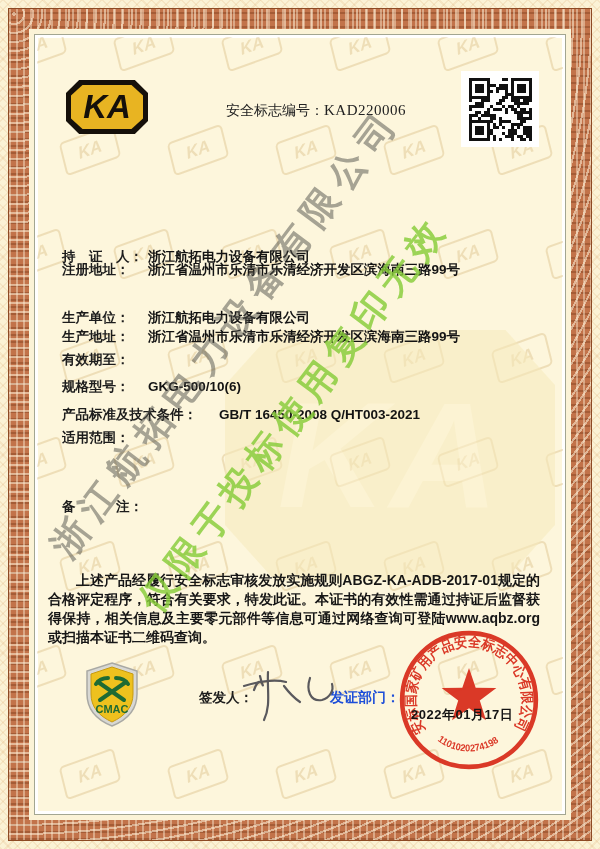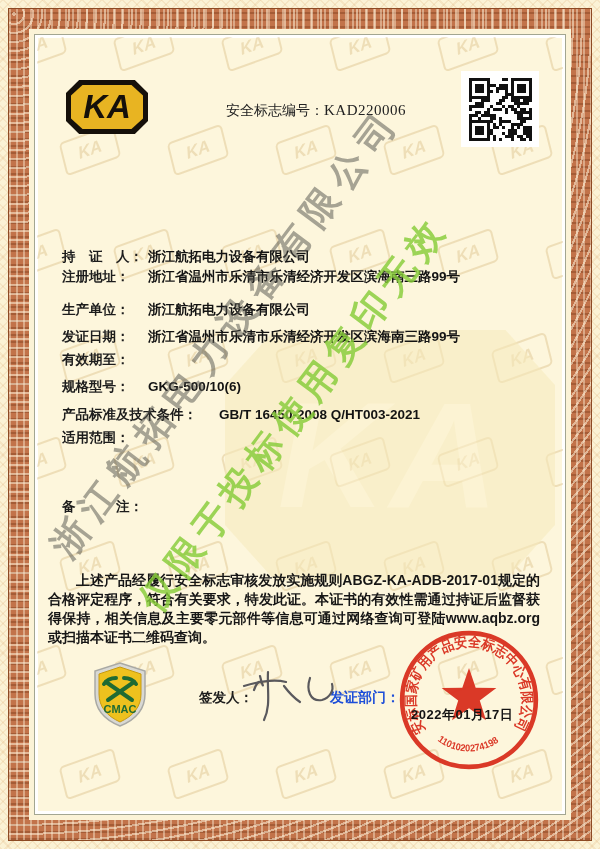--- a/index.html
+++ b/index.html
@@ -47,21 +47,21 @@
   .statement{position:absolute;left:48px;top:571px;width:492px;font-size:14px;line-height:19px;
     font-weight:700;color:#161616;text-indent:2em;text-align:justify;z-index:2;}
   .wm{position:absolute;transform-origin:0 50%;white-space:nowrap;pointer-events:none;z-index:6;font-weight:700;}
   .wm-company{left:60px;top:528px;transform:rotate(-53deg);font-size:37px;letter-spacing:9px;
     color:rgba(80,80,74,.50);}
   .wm-green{left:148px;top:582px;transform:rotate(-53deg);font-size:37px;letter-spacing:7px;
     color:rgba(134,204,56,.82);}
   .signer-label{position:absolute;left:199px;top:689px;font-size:13.5px;font-weight:700;color:#1c1c1c;z-index:2;}
   .dept-label{position:absolute;left:330px;top:689px;font-size:14px;font-weight:700;color:#1d4ed8;z-index:2;}
   .signature{position:absolute;left:238px;top:660px;z-index:3;}
-  .cmac{position:absolute;left:92px;top:662px;z-index:2;}
+  .cmac{position:absolute;left:84px;top:662px;z-index:2;}
   .seal{position:absolute;left:397px;top:628px;z-index:5;opacity:.95;}
   .seal-date{position:absolute;left:411px;top:706px;font-size:13px;font-weight:700;color:#141414;
     z-index:6;letter-spacing:.5px;}
 </style>
 </head>
 <body>
 
 <div class="page">
   <div class="margin-pattern"></div>
   <div class="band"></div>
@@ -279,30 +279,30 @@
         <rect x="3" y="45" width="15" height="15" fill="#fff"></rect>
         <rect x="6" y="48" width="9" height="9" fill="#111"></rect>
       </svg>
   </div>
 
   <div class="fields">
     <div class="frow" style="top:5px">
       <span class="flabel">持　证　人：</span>
       <span class="fvalue">浙江航拓电力设备有限公司</span>
     </div>
-    <div class="frow" style="top:25px">
+    <div class="frow" style="top:18px">
       <span class="flabel">注册地址：</span>
       <span class="fvalue">浙江省温州市乐清市乐清经济开发区滨海南三路99号</span>
     </div>
-    <div class="frow" style="top:58px">
+    <div class="frow" style="top:66px">
       <span class="flabel">生产单位：</span>
       <span class="fvalue">浙江航拓电力设备有限公司</span>
     </div>
     <div class="frow" style="top:85px">
-      <span class="flabel">发证日期：</span>
+      <span class="flabel">生产地址：</span>
       <span class="fvalue">浙江省温州市乐清市乐清经济开发区滨海南三路99号</span>
     </div>
     <div class="frow" style="top:108px">
       <span class="flabel">有效期至：</span>
     </div>
     <div class="frow" style="top:135px">
       <span class="flabel">规格型号：</span>
       <span class="fvalue">GKG-500/10(6)</span>
     </div>
     <div class="frow" style="top:163px">

